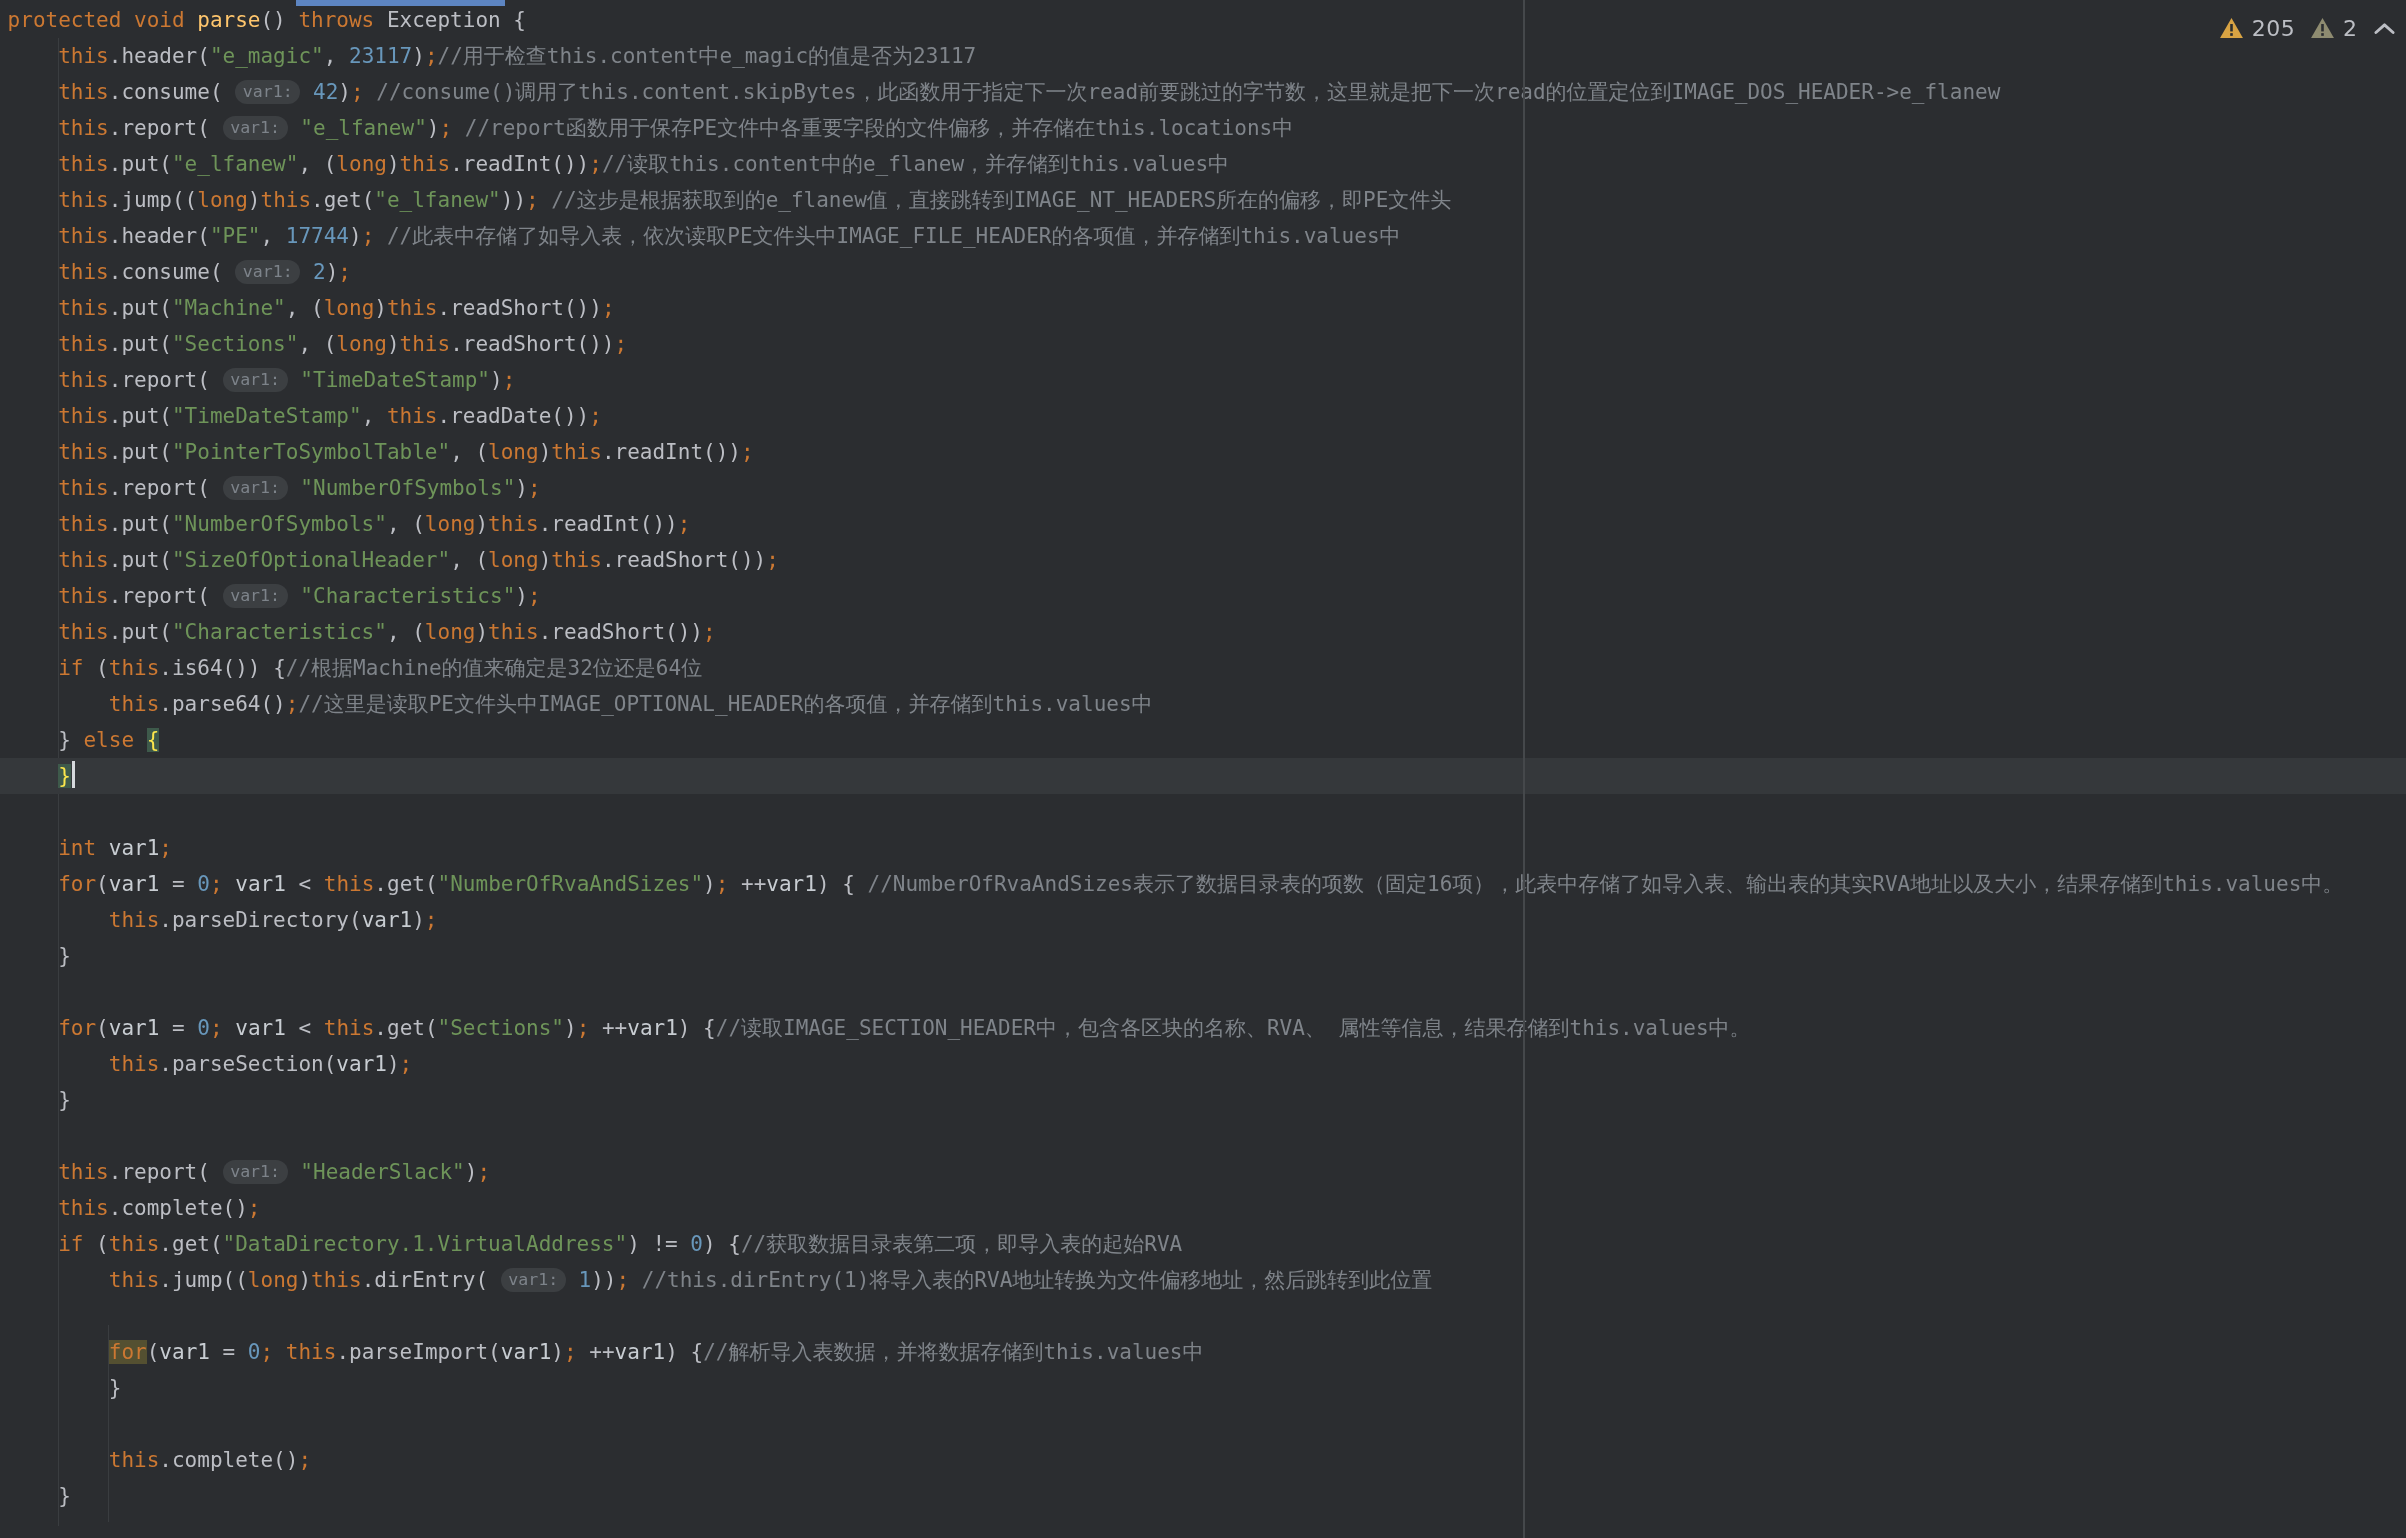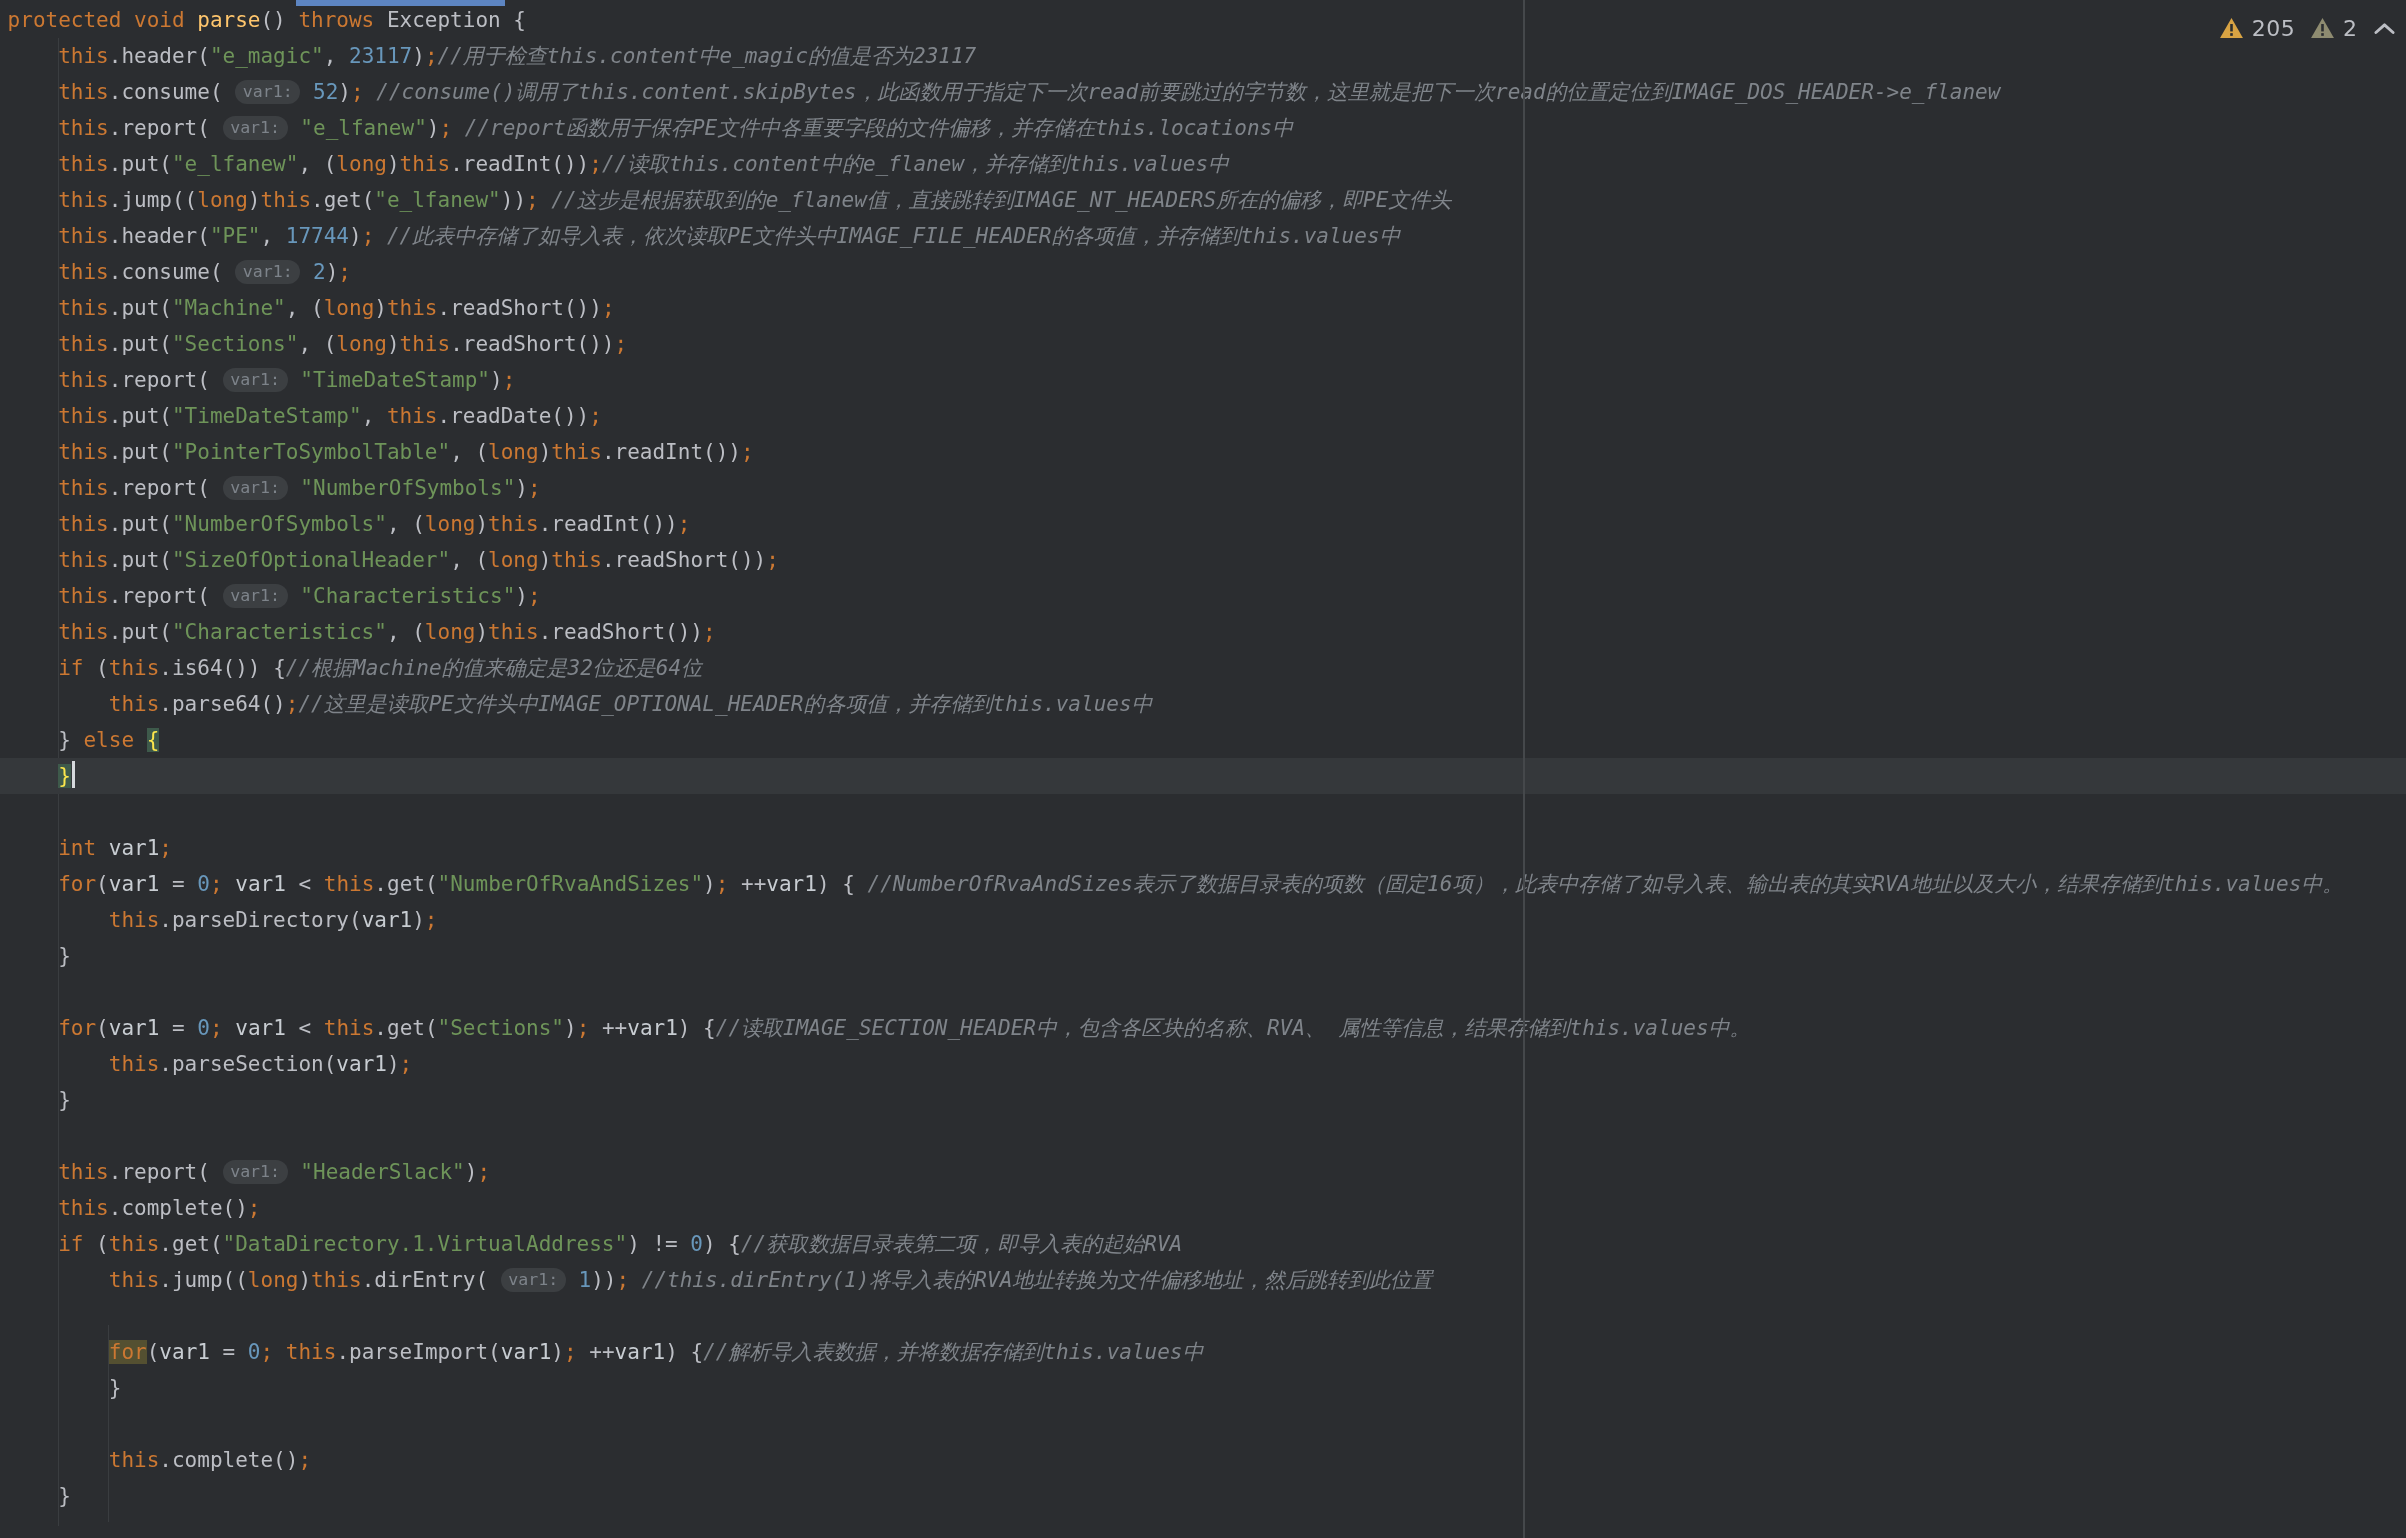--- a/index.html
+++ b/index.html
@@ -19,21 +19,21 @@
   .line{
     height:36px;white-space:pre;padding-left:7.6px;
     font-size:21px;line-height:36px;color:var(--text);
   }
   .caret-line{background:var(--caretLineBg);}
   .k{color:var(--keyword);}
   .fn{color:var(--methodDecl);}
   .t{color:var(--text);}
   .s{color:var(--string);}
   .n{color:var(--number);}
-  .c{color:var(--comment);font-style:italic;}
+  .c{color:var(--comment);}
   .sc{color:var(--keyword);}
   .u{color:#c8cdd2;text-decoration-thickness:1.9px;text-underline-offset:4.8px;text-decoration-color:#8a9095;}
   .bm{color:var(--braceMatchText);background:var(--braceMatchBg);}
   .hlk{color:var(--keyword);background:var(--occurrenceBg);}
   .hint{
     display:inline-block;background:var(--hintBg);color:var(--hintText);
     font-size:16.6px;line-height:24px;border-radius:12px;padding:0 7.6px;
     vertical-align:1.9px;
   }
   .caret{display:inline-block;width:2.9px;height:27px;background:var(--caret);vertical-align:-4.8px;margin-left:1px;}
@@ -53,21 +53,21 @@
 </head>
 <body>
 
 <div class="editor">
   <div class="indent-guide g1"></div>
   <div class="indent-guide g2"></div>
 
   <div class="code">
       <div class="line"><span class="k">protected void </span><span class="fn">parse</span><span class="t">() </span><span class="k">throws</span><span class="t"> Exception {</span></div>
       <div class="line"><span class="t">    </span><span class="k">this</span><span class="t">.header(</span><span class="s">"e_magic"</span><span class="t">, </span><span class="n">23117</span><span class="t">)</span><span class="sc">;</span><span class="c">//用于检查this.content中e_magic的值是否为23117</span></div>
-      <div class="line"><span class="t">    </span><span class="k">this</span><span class="t">.consume( </span><span class="hint">var1:</span><span class="t"> </span><span class="n">52</span><span class="t">)</span><span class="sc">;</span><span class="t"> </span><span class="c">//consume()调用了this.content.skipBytes，此函数用于指定下一次read前要跳过的字节数，这里就是把下一次read的位置定位到IMAGE_DOS_HEADER-&gt;e_flanew</span></div>
+      <div class="line"><span class="t">    </span><span class="k">this</span><span class="t">.consume( </span><span class="hint">var1:</span><span class="t"> </span><span class="n">42</span><span class="t">)</span><span class="sc">;</span><span class="t"> </span><span class="c">//consume()调用了this.content.skipBytes，此函数用于指定下一次read前要跳过的字节数，这里就是把下一次read的位置定位到IMAGE_DOS_HEADER-&gt;e_flanew</span></div>
       <div class="line"><span class="t">    </span><span class="k">this</span><span class="t">.report( </span><span class="hint">var1:</span><span class="t"> </span><span class="s">"e_lfanew"</span><span class="t">)</span><span class="sc">;</span><span class="t"> </span><span class="c">//report函数用于保存PE文件中各重要字段的文件偏移，并存储在this.locations中</span></div>
       <div class="line"><span class="t">    </span><span class="k">this</span><span class="t">.put(</span><span class="s">"e_lfanew"</span><span class="t">, (</span><span class="k">long</span><span class="t">)</span><span class="k">this</span><span class="t">.readInt())</span><span class="sc">;</span><span class="c">//读取this.content中的e_flanew，并存储到this.values中</span></div>
       <div class="line"><span class="t">    </span><span class="k">this</span><span class="t">.jump((</span><span class="k">long</span><span class="t">)</span><span class="k">this</span><span class="t">.get(</span><span class="s">"e_lfanew"</span><span class="t">))</span><span class="sc">;</span><span class="t"> </span><span class="c">//这步是根据获取到的e_flanew值，直接跳转到IMAGE_NT_HEADERS所在的偏移，即PE文件头</span></div>
       <div class="line"><span class="t">    </span><span class="k">this</span><span class="t">.header(</span><span class="s">"PE"</span><span class="t">, </span><span class="n">17744</span><span class="t">)</span><span class="sc">;</span><span class="t"> </span><span class="c">//此表中存储了如导入表，依次读取PE文件头中IMAGE_FILE_HEADER的各项值，并存储到this.values中</span></div>
       <div class="line"><span class="t">    </span><span class="k">this</span><span class="t">.consume( </span><span class="hint">var1:</span><span class="t"> </span><span class="n">2</span><span class="t">)</span><span class="sc">;</span></div>
       <div class="line"><span class="t">    </span><span class="k">this</span><span class="t">.put(</span><span class="s">"Machine"</span><span class="t">, (</span><span class="k">long</span><span class="t">)</span><span class="k">this</span><span class="t">.readShort())</span><span class="sc">;</span></div>
       <div class="line"><span class="t">    </span><span class="k">this</span><span class="t">.put(</span><span class="s">"Sections"</span><span class="t">, (</span><span class="k">long</span><span class="t">)</span><span class="k">this</span><span class="t">.readShort())</span><span class="sc">;</span></div>
       <div class="line"><span class="t">    </span><span class="k">this</span><span class="t">.report( </span><span class="hint">var1:</span><span class="t"> </span><span class="s">"TimeDateStamp"</span><span class="t">)</span><span class="sc">;</span></div>
       <div class="line"><span class="t">    </span><span class="k">this</span><span class="t">.put(</span><span class="s">"TimeDateStamp"</span><span class="t">, </span><span class="k">this</span><span class="t">.readDate())</span><span class="sc">;</span></div>
       <div class="line"><span class="t">    </span><span class="k">this</span><span class="t">.put(</span><span class="s">"PointerToSymbolTable"</span><span class="t">, (</span><span class="k">long</span><span class="t">)</span><span class="k">this</span><span class="t">.readInt())</span><span class="sc">;</span></div>

